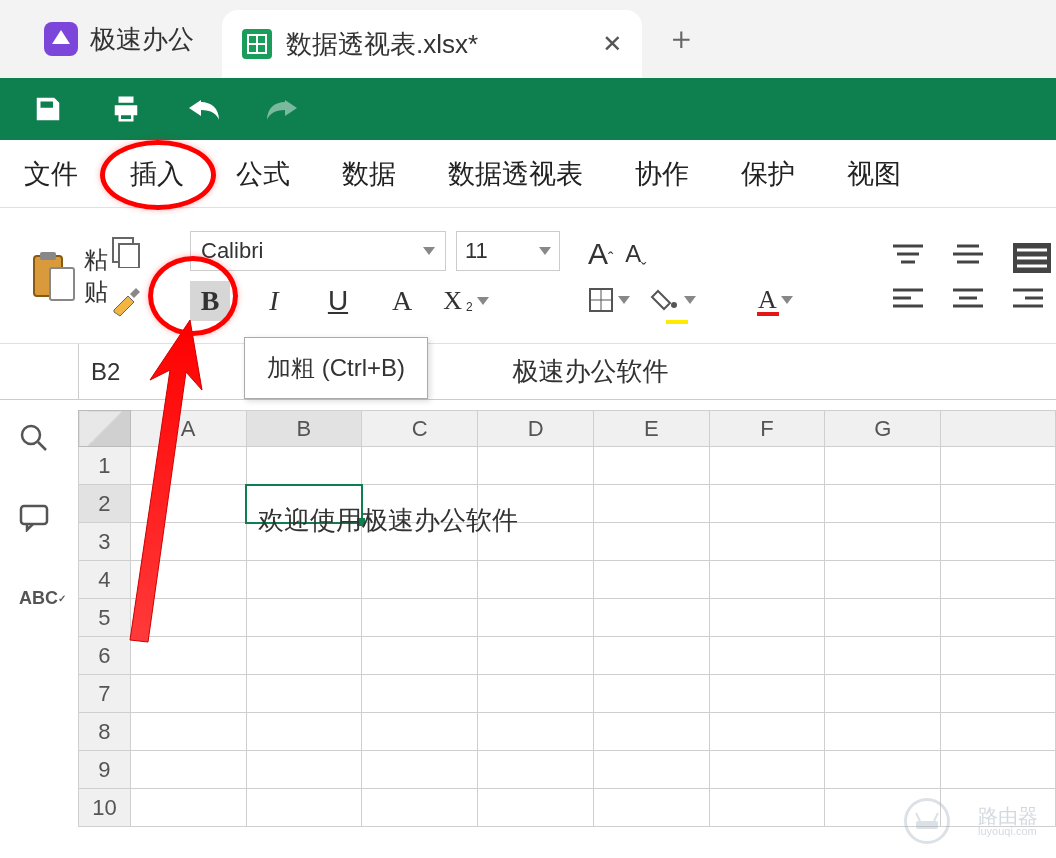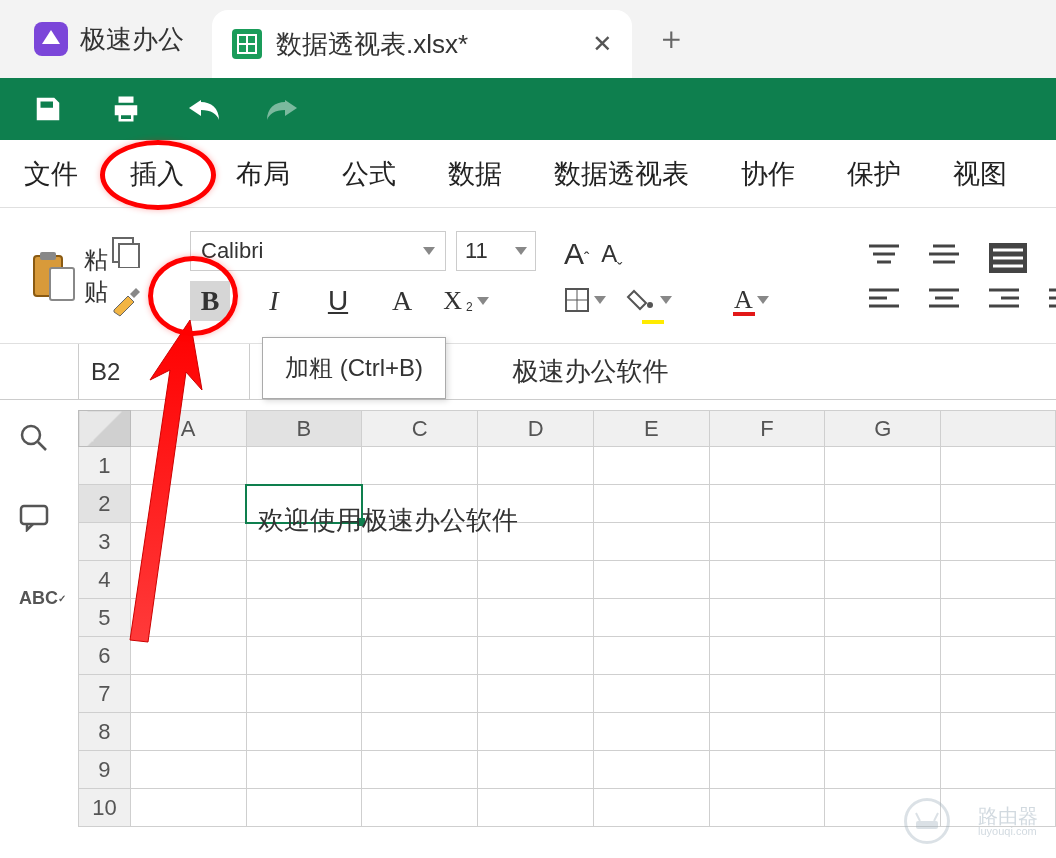--- a/index.html
+++ b/index.html
@@ -1,19 +1,19 @@
 <!DOCTYPE html>
 <html><head>
 <meta charset="utf-8">
 <style>
   * { box-sizing: border-box; margin: 0; padding: 0; }
   body { font-family: "Microsoft YaHei", "PingFang SC", sans-serif; width: 1056px; height: 858px; background: #fff; overflow: hidden; }
 
   
-  .tab-bar { height: 78px; background: #f3f3f3; display: flex; align-items: stretch; padding-left: 16px; }
+  .tab-bar { height: 78px; background: #f3f3f3; display: flex; align-items: stretch; padding-left: 26px; }
   .app-tab { display: flex; align-items: center; gap: 12px; padding: 0 28px 0 18px; font-size: 26px; color: #333; }
   .doc-tab { display: flex; align-items: center; gap: 14px; padding: 0 20px; background: #fff; border-radius: 16px 16px 0 0; font-size: 26px; color: #333; margin-top: 10px; position: relative; }
   .doc-tab .close { color: #555; font-size: 24px; margin-left: 110px; }
   .new-tab { display: flex; align-items: center; justify-content: center; width: 78px; font-size: 32px; color: #666; }
 
   
   .qa-bar { height: 62px; background: #0e7f4e; display: flex; align-items: center; gap: 42px; padding-left: 30px; }
   .qa-icon { color: #fff; width: 36px; height: 36px; display: flex; align-items: center; justify-content: center; }
 
   
@@ -24,21 +24,21 @@
 
   
   .ribbon { height: 136px; display: flex; align-items: center; padding: 10px 0 10px 24px; background: #fff; border-bottom: 1px solid #e0e0e0; position: relative; }
   .paste-col { display: flex; flex-direction: row; align-items: center; gap: 4px; }
   .paste-icon { width: 56px; height: 56px; position: relative; }
   .paste-label { font-size: 24px; color: #333; }
   .copy-brush-col { display: flex; flex-direction: column; gap: 14px; margin-right: 18px; align-items: center; }
 
   .font-row { display: flex; align-items: center; gap: 10px; margin-bottom: 10px; }
   .font-select { width: 256px; height: 40px; border: 1px solid #ccc; display: flex; align-items: center; padding: 0 10px; font-size: 22px; color: #333; justify-content: space-between; background: #fff; }
-  .size-select { width: 80px; height: 40px; border: 1px solid #ccc; display: flex; align-items: center; padding: 0 8px; font-size: 22px; color: #333; justify-content: space-between; background: #fff; }
+  .size-select { width: 104px; height: 40px; border: 1px solid #ccc; display: flex; align-items: center; padding: 0 8px; font-size: 22px; color: #333; justify-content: space-between; background: #fff; }
   .font-buttons { display: flex; gap: 24px; align-items: center; }
   .fmt-btn { width: 40px; height: 40px; display: flex; align-items: center; justify-content: center; font-size: 28px; color: #333; cursor: pointer; }
   .fmt-btn.bold-btn { background: #d6d6d6; font-weight: bold; font-family: "Times New Roman", serif; }
   .fmt-btn.italic { font-style: italic; font-family: "Times New Roman", serif; }
   .fmt-btn.underline { text-decoration: underline; }
 
   .font-grow { display: flex; gap: 12px; align-items: center; }
   .fa-icon { font-size: 28px; color: #333; display: flex; align-items: baseline; }
   .fa-icon sup { font-size: 16px; }
 
@@ -68,21 +68,21 @@
   .curr-row .row-head, .curr-col { background: #e2e2e2; }
   .selected-cell { outline: 2px solid #0e7f4e; outline-offset: -1px; position: relative; }
   .cell-text { position: absolute; left: 258px; top: 503px; font-size: 26px; color: #333; white-space: nowrap; z-index: 5; }
   .selected-cell::after { content: ""; position: absolute; right: -4px; bottom: -4px; width: 8px; height: 8px; background: #0e7f4e; }
 
   
   .circle { position: absolute; border: 5px solid #ff0000; border-radius: 50%; pointer-events: none; z-index: 50; box-shadow: 0 0 6px rgba(255,0,0,0.3); }
   .arrow-svg { position: absolute; z-index: 49; pointer-events: none; }
 
   
-  .tooltip { position: absolute; left: 262px; top: 337px; background: #fff; border: 1px solid #aaa; padding: 14px 22px; font-size: 24px; color: #333; z-index: 30; box-shadow: 2px 2px 6px rgba(0,0,0,0.15); }
+  .tooltip { position: absolute; left: 244px; top: 337px; background: #fff; border: 1px solid #aaa; padding: 14px 22px; font-size: 24px; color: #333; z-index: 30; box-shadow: 2px 2px 6px rgba(0,0,0,0.15); }
 
   .chevron-down { display: inline-block; width: 0; height: 0; border-left: 6px solid transparent; border-right: 6px solid transparent; border-top: 8px solid #888; }
 
   
   .watermark { position: absolute; right: 18px; bottom: 14px; opacity: 0.35; display: flex; align-items: center; gap: 28px; color: #7d94a6; z-index: 60; }
   .wm-circle { width: 46px; height: 46px; border: 3px solid #9aacb8; border-radius: 50%; display: flex; align-items: center; justify-content: center; }
   .wm-text { display: flex; flex-direction: column; line-height: 1; }
   .wm-main { font-size: 20px; }
   .wm-sub { font-size: 11px; }
 
@@ -140,21 +140,20 @@
   <span class="qa-icon" style="opacity:0.45">
     <svg width="34" height="26" viewBox="0 0 34 26" fill="#fff">
         <path d="M20 4 L32 12 L20 20 V14 C10 14 4 18 2 24 C2 12 10 6 20 6 V4z"></path>
       </svg>
   </span>
 </div>
 
 <div class="menu-bar">
   <span class="menu-item">文件</span>
   <span class="menu-item">插入</span>
-  <span class="menu-item">布局</span>
   <span class="menu-item">公式</span>
   <span class="menu-item">数据</span>
   <span class="menu-item">数据透视表</span>
   <span class="menu-item">协作</span>
   <span class="menu-item">保护</span>
   <span class="menu-item">视图</span>
 </div>
 
 <div class="ribbon">
   <div class="paste-col">

